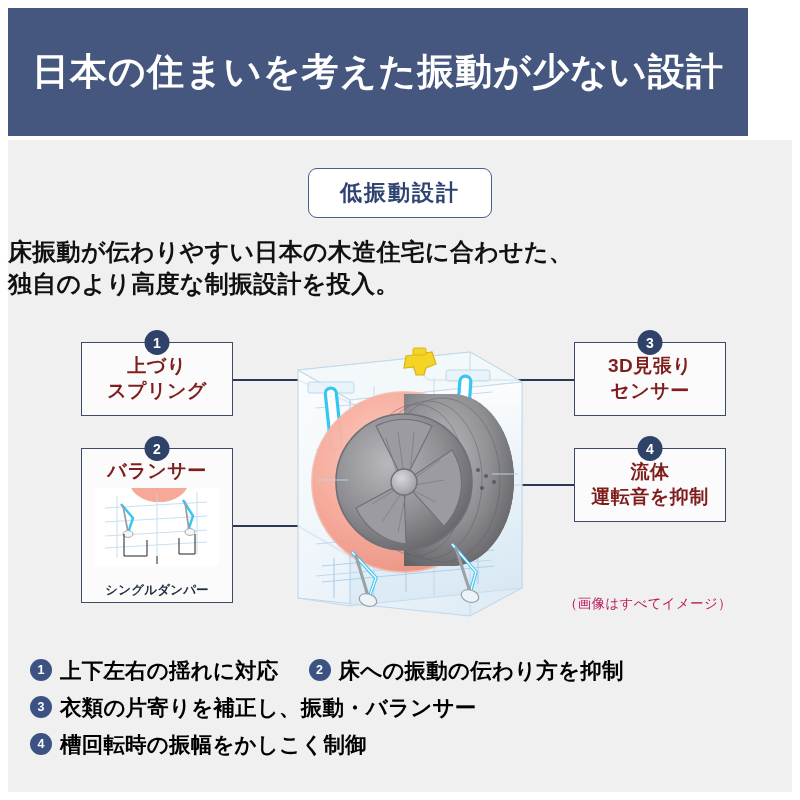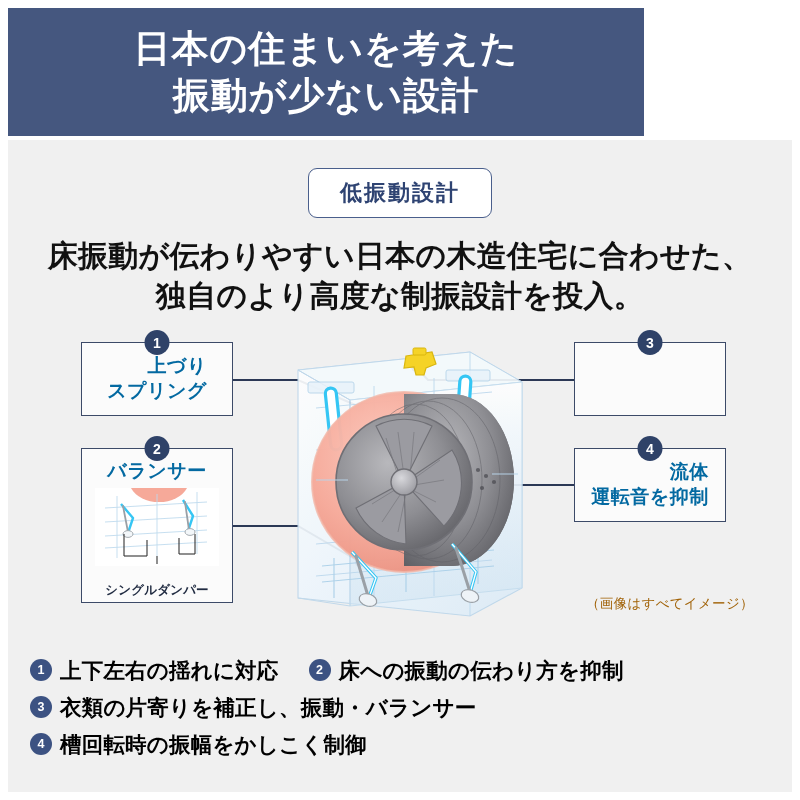--- a/index.html
+++ b/index.html
@@ -20,25 +20,24 @@
     height: 800px;
     background: #ffffff;
     box-sizing: border-box;
   }
 
   
   #header-band {
     position: absolute;
     left: 8px;
     top: 8px;
-    width: 636px;
+    width: 740px;
     height: 128px;
     background: #45577f;
     display: flex;
-    flex-direction: column;
     align-items: center;
     justify-content: center;
     box-sizing: border-box;
   }
   .header-line {
     color: #ffffff;
     font-size: 37px;
     font-weight: bold;
     letter-spacing: 1px;
     line-height: 1.28;
@@ -73,23 +72,23 @@
     letter-spacing: 2px;
     white-space: nowrap;
   }
 
   
   #main-heading {
     position: absolute;
     left: 0;
     top: 96px;
     width: 784px;
-    text-align: center;
+    text-align: left;
     color: #111111;
-    font-size: 30px;
+    font-size: 24px;
     font-weight: bold;
     line-height: 1.33;
     letter-spacing: 0.3px;
   }
   #main-heading .hl {
     display: block;
     white-space: nowrap;
   }
 
   
@@ -110,25 +109,25 @@
   }
 
   
   .callout {
     position: absolute;
     background: #fbfbfb;
     border: 1.8px solid #3c4a68;
     box-sizing: border-box;
   }
   .callout-title {
-    color: #0369a1;
+    color: #7f1d1d;
     font-size: 19px;
     font-weight: bold;
     line-height: 1.3;
-    text-align: right;
+    text-align: center;
     letter-spacing: 0.5px;
   }
   .callout-title .tl { display: block; white-space: nowrap; }
 
   .num-badge {
     position: absolute;
     top: -13px;
     left: 50%;
     transform: translateX(-50%);
     width: 25px;
@@ -187,23 +186,23 @@
     left: 248px;
     top: 0px;
     width: 290px;
     height: 300px;
   }
   #machine svg { display: block; }
 
   
   #disclaimer {
     position: absolute;
-    left: 578px;
+    left: 556px;
     top: 455px;
-    color: #a16207;
+    color: #be185d;
     font-size: 13.5px;
     letter-spacing: 0.3px;
     white-space: nowrap;
   }
 
   
   #bullet-list {
     position: absolute;
     left: 22px;
     top: 515px;
@@ -471,20 +470,24 @@
               <line x1="84" y1="66" x2="100" y2="66"></line>
               <line x1="62" y1="68" x2="62" y2="76"></line>
             </g>
           </svg>
         </div>
         <div id="damper-caption">シングルダンパー</div>
       </div>
 
       <div class="callout" id="callout-3">
         <div class="num-badge">3</div>
+        <div class="callout-title">
+          <span class="tl">3D見張り</span>
+          <span class="tl">センサー</span>
+        </div>
       </div>
 
       <div class="callout" id="callout-4">
         <div class="num-badge">4</div>
         <div class="callout-title">
           <span class="tl">流体</span>
           <span class="tl">運転音を抑制</span>
         </div>
       </div>
     </div>

